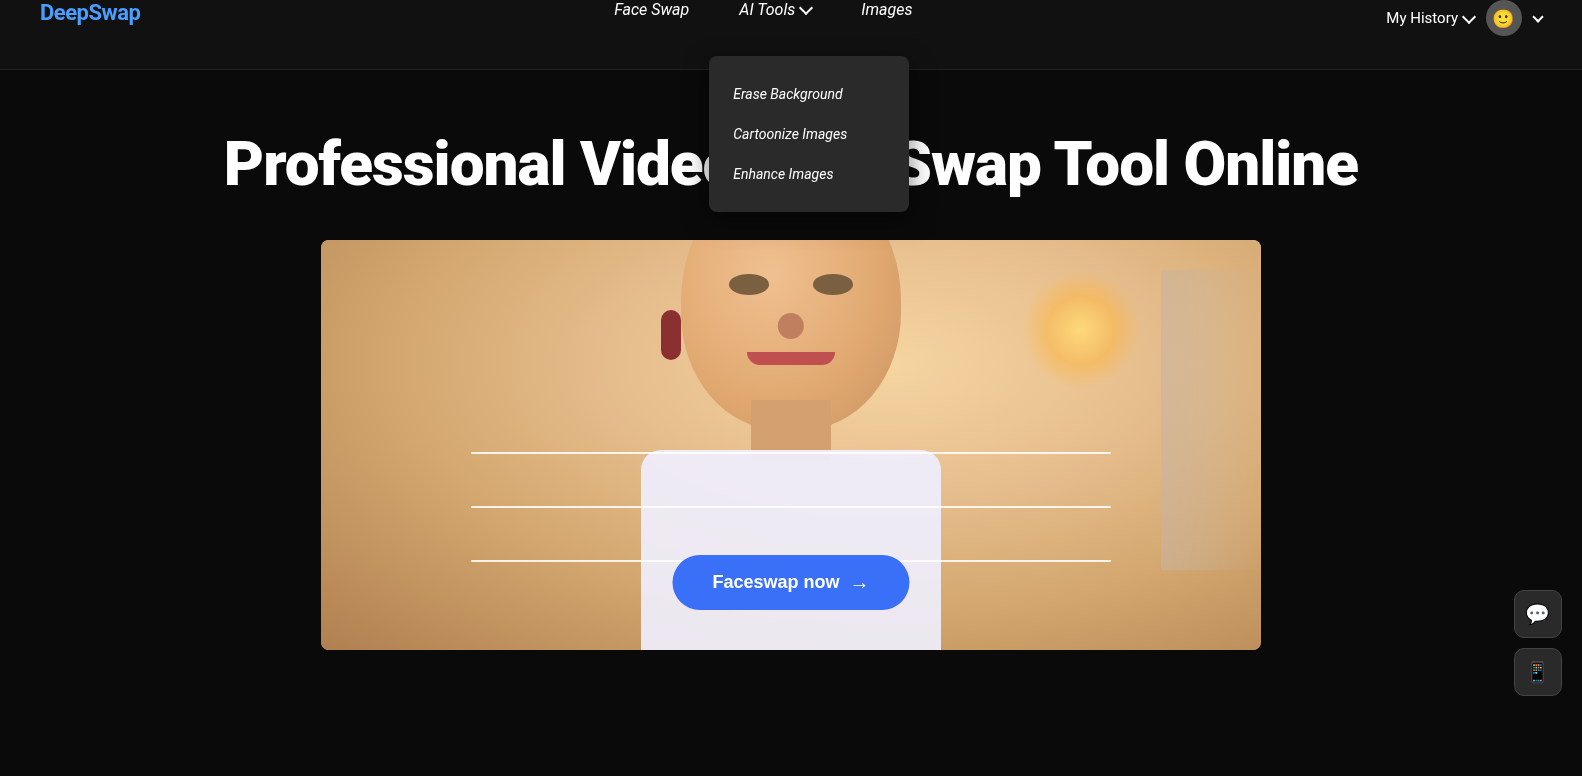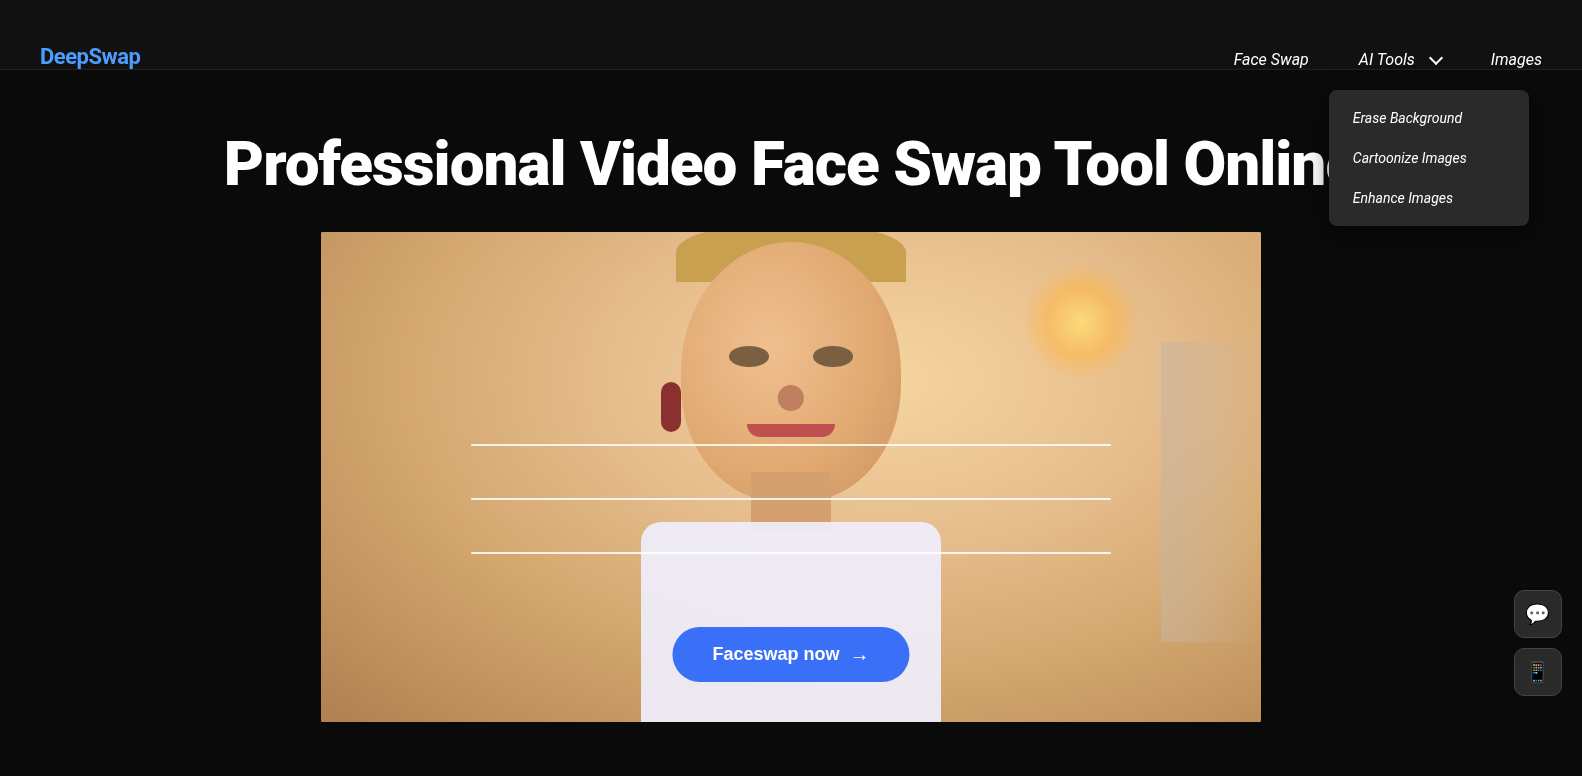--- a/index.html
+++ b/index.html
@@ -15,21 +15,21 @@
 
     
     .navbar {
       position: fixed;
       top: 0;
       left: 0;
       width: 100%;
       height: 70px;
       background: #111;
       display: flex;
-      align-items: flex-end;
+      align-items: flex-start;
       justify-content: space-between;
       padding: 0 40px;
       z-index: 1000;
       border-bottom: 1px solid #222;
     }
 
     .logo {
       font-size: 22px;
       font-weight: 700;
       color: #fff;
@@ -53,40 +53,40 @@
       cursor: pointer;
       display: flex;
       align-items: center;
       gap: 6px;
       position: relative;
     }
 
     .ai-tools-btn {
       display: flex;
       align-items: center;
-      gap: 16px;
+      gap: 6px;
     }
 
     .chevron-down {
       width: 10px;
       height: 10px;
       border-right: 2px solid #fff;
       border-bottom: 2px solid #fff;
       transform: rotate(45deg);
       margin-top: -3px;
     }
 
     
     .dropdown-menu {
       position: absolute;
-      top: 40px;
+      top: 56px;
       left: -30px;
       background: #2a2a2a;
       border-radius: 8px;
-      padding: 8px 0;
+      padding: 18px 0;
       min-width: 200px;
       z-index: 2000;
       box-shadow: 0 8px 24px rgba(0,0,0,0.5);
     }
 
     .dropdown-item {
       padding: 12px 24px;
       font-size: 14px;
       color: #fff;
       cursor: pointer;
@@ -146,23 +146,23 @@
       font-weight: 900;
       color: #fff;
       line-height: 1.1;
       letter-spacing: -1px;
     }
 
     
     .image-container {
       position: relative;
       width: 940px;
-      height: 490px;
-      margin: 4px auto;
-      border-radius: 2px;
+      height: 410px;
+      margin: 12px auto;
+      border-radius: 8px;
       overflow: hidden;
       background: linear-gradient(135deg, #c8a080 0%, #d4b090 30%, #e8c8a0 50%, #d4a870 70%, #c09060 100%);
     }
 
     
     .face-bg {
       position: absolute;
       inset: 0;
       background: radial-gradient(ellipse at 60% 30%, #f5d5a0 0%, #e8c090 30%, #d4a870 60%, #b08050 100%);
     }
@@ -334,20 +334,30 @@
           <span>Enhance Images</span>
         </div>
       </div>
     </div>
 
     <div class="nav-item">
       <span>Images</span>
     </div>
   </div>
 
+  <div class="nav-right">
+    <div class="my-history-btn">
+      <span>My History</span>
+      <div class="chevron-down"></div>
+    </div>
+    <div class="user-avatar">
+      <span>🙂</span>
+    </div>
+    <div class="avatar-chevron"></div>
+  </div>
 </nav>
 
 <main class="main">
   <section class="hero">
     <h1 class="hero-title">Professional Video Face Swap Tool Online</h1>
   </section>
 
   <div class="image-container">
     <div class="face-bg"></div>
 

